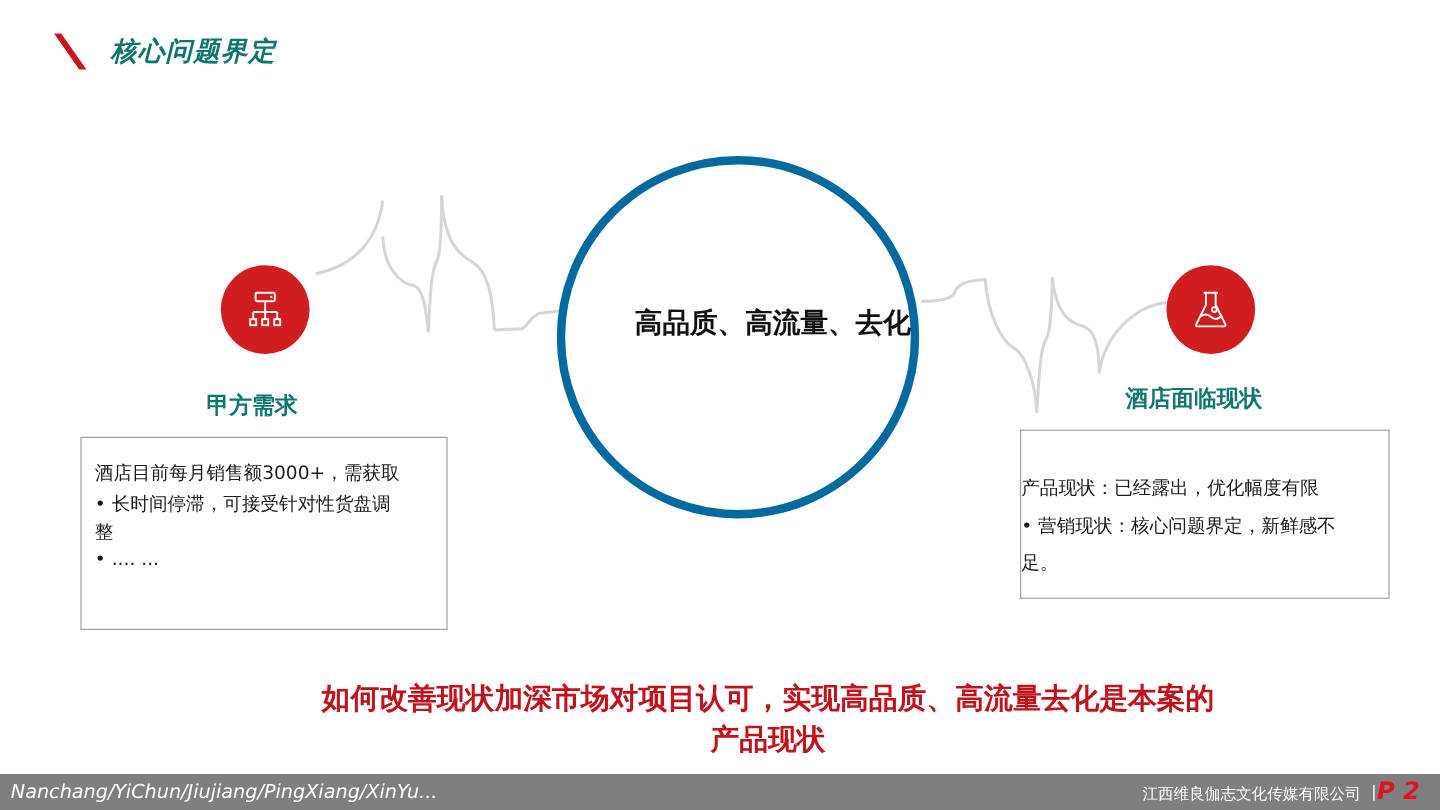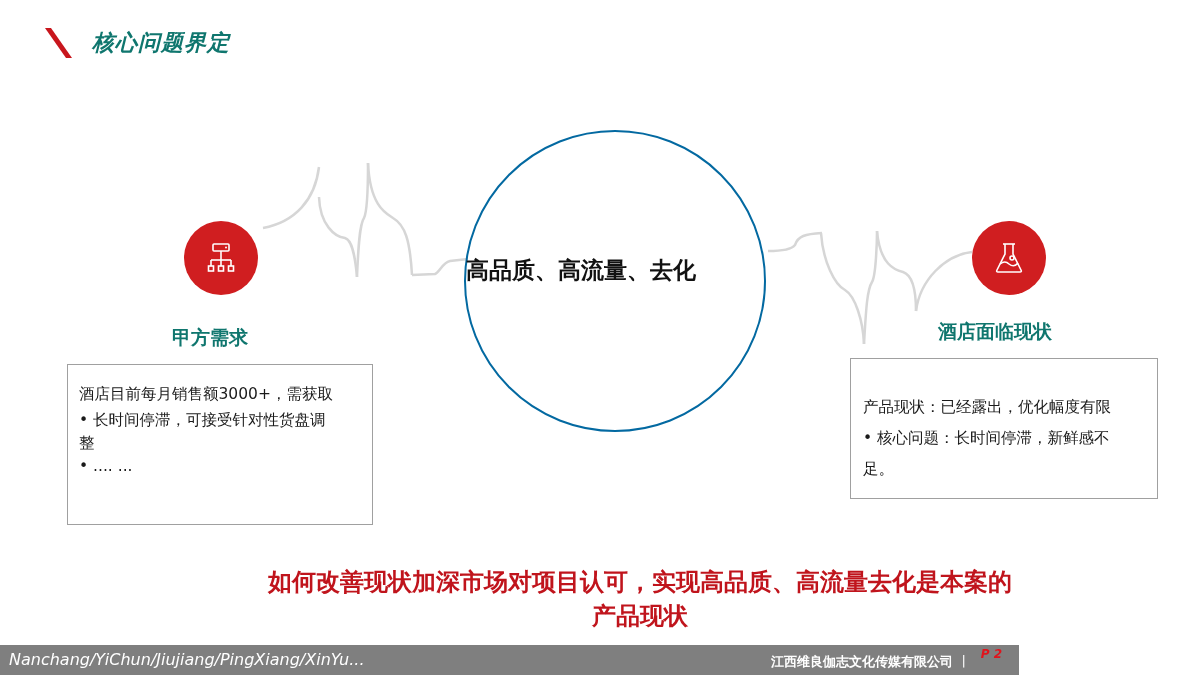--- a/index.html
+++ b/index.html
@@ -12,23 +12,23 @@
       position: absolute; left: 45px; top: 28px; width: 6px; height: 30px;
       background: #c8161d; transform: skewX(35deg); transform-origin: top left;
     }
     .title {
       position: absolute; left: 92px; top: 28px; font-size: 22px; font-weight: bold;
       font-style: italic; color: #0f766e; letter-spacing: 1px;
     }
     .waves { position: absolute; left: 0; top: 0; }
     .center-circle {
       position: absolute; left: 464px; top: 130px; width: 302px; height: 302px;
-      border: 2px solid #0369a1; border-radius: 50%; background: transparent;
+      border: 7px solid #0369a1; border-radius: 50%; background: transparent;
       box-sizing: border-box;
-      display: flex; align-items: flex-start; justify-content: center; flex-direction: column;
+      display: flex; align-items: flex-end; justify-content: center; flex-direction: column;
     }
     .center-text {
       font-size: 23px; font-weight: bold; color: #111; text-align: center; line-height: 29px;
       margin-top: -22px;
     }
     .icon-circle {
       position: absolute; width: 74px; height: 74px; border-radius: 50%;
       background: #d01e20; display: flex; align-items: center; justify-content: center;
     }
     .icon-left { left: 184px; top: 221px; }
@@ -36,41 +36,41 @@
     .heading {
       position: absolute; font-size: 19px; font-weight: bold; color: #0f766e;
     }
     .heading-left { left: 172px; top: 325px; }
     .heading-right { left: 938px; top: 319px; }
     .box {
       position: absolute; border: 1px solid #a0a0a0; background: #fff; box-sizing: border-box;
       font-size: 15.5px; color: #1a1a1a;
     }
     .box-left { left: 67px; top: 364px; width: 306px; height: 161px; padding: 14px 10px 0 11px; }
-    .box-right { left: 850px; top: 358px; width: 308px; height: 141px; padding: 33px 10px 0 12px; }
+    .box-right { left: 850px; top: 358px; width: 308px; height: 141px; padding: 33px 10px 0 0; }
     .box-left .line { line-height: 23px; }
     .box-left .line.first { line-height: 30px; }
     .box-right .line { line-height: 31px; }
     .question {
       position: absolute; left: 0; top: 565px; width: 1200px; text-align: center;
       font-size: 24px; font-weight: bold; color: #c0141c; line-height: 34px; padding-left: 40px;
     }
     .footer {
-      position: absolute; left: 0; top: 645px; width: 1019px; height: 30px; background: #7f7f7f;
+      position: absolute; left: 0; top: 645px; width: 1200px; height: 30px; background: #7f7f7f;
     }
     .footer-left {
       position: absolute; left: 9px; top: 5px; font-size: 16px; font-style: italic; color: #fff;
       font-family: "DejaVu Sans", sans-serif;
     }
     .footer-right {
-      position: absolute; right: 52px; top: 8px; font-size: 13px; font-weight: bold; color: #fff;
+      position: absolute; right: 52px; top: 8px; font-size: 13px; font-weight: normal; color: #fff;
     }
     .footer-sep { position: absolute; right: 56px; top: 8px; font-size: 13px; color: #fff; }
     .footer-page {
-      position: absolute; right: 17px; top: 2px; font-size: 12px; font-weight: bold; font-style: italic;
+      position: absolute; right: 17px; top: 2px; font-size: 20px; font-weight: bold; font-style: italic;
       color: #e0141c;
     }
   </style>
 </head>
 <body>
 
 <div class="slash"></div>
 <div class="title">核心问题界定</div>
 
 <svg class="waves" width="1200" height="675">
@@ -129,21 +129,21 @@
 
 <div class="box box-left">
   <div class="line first">酒店目前每月销售额3000+，需获取</div>
   <div class="line">• 长时间停滞，可接受针对性货盘调</div>
   <div class="line">整</div>
   <div class="line">• .... ...</div>
 </div>
 
 <div class="box box-right">
   <div class="line">产品现状：已经露出，优化幅度有限</div>
-  <div class="line">• 核心问题：长时间停滞，新鲜感不</div>
+  <div class="line">• 营销现状：核心问题界定，新鲜感不</div>
   <div class="line">足。</div>
 </div>
 
 <div class="question">
   <div>如何改善现状加深市场对项目认可，实现高品质、高流量去化是本案的</div>
   <div>产品现状</div>
 </div>
 
 <div class="footer">
   <div class="footer-left">Nanchang/YiChun/Jiujiang/PingXiang/XinYu...</div>

